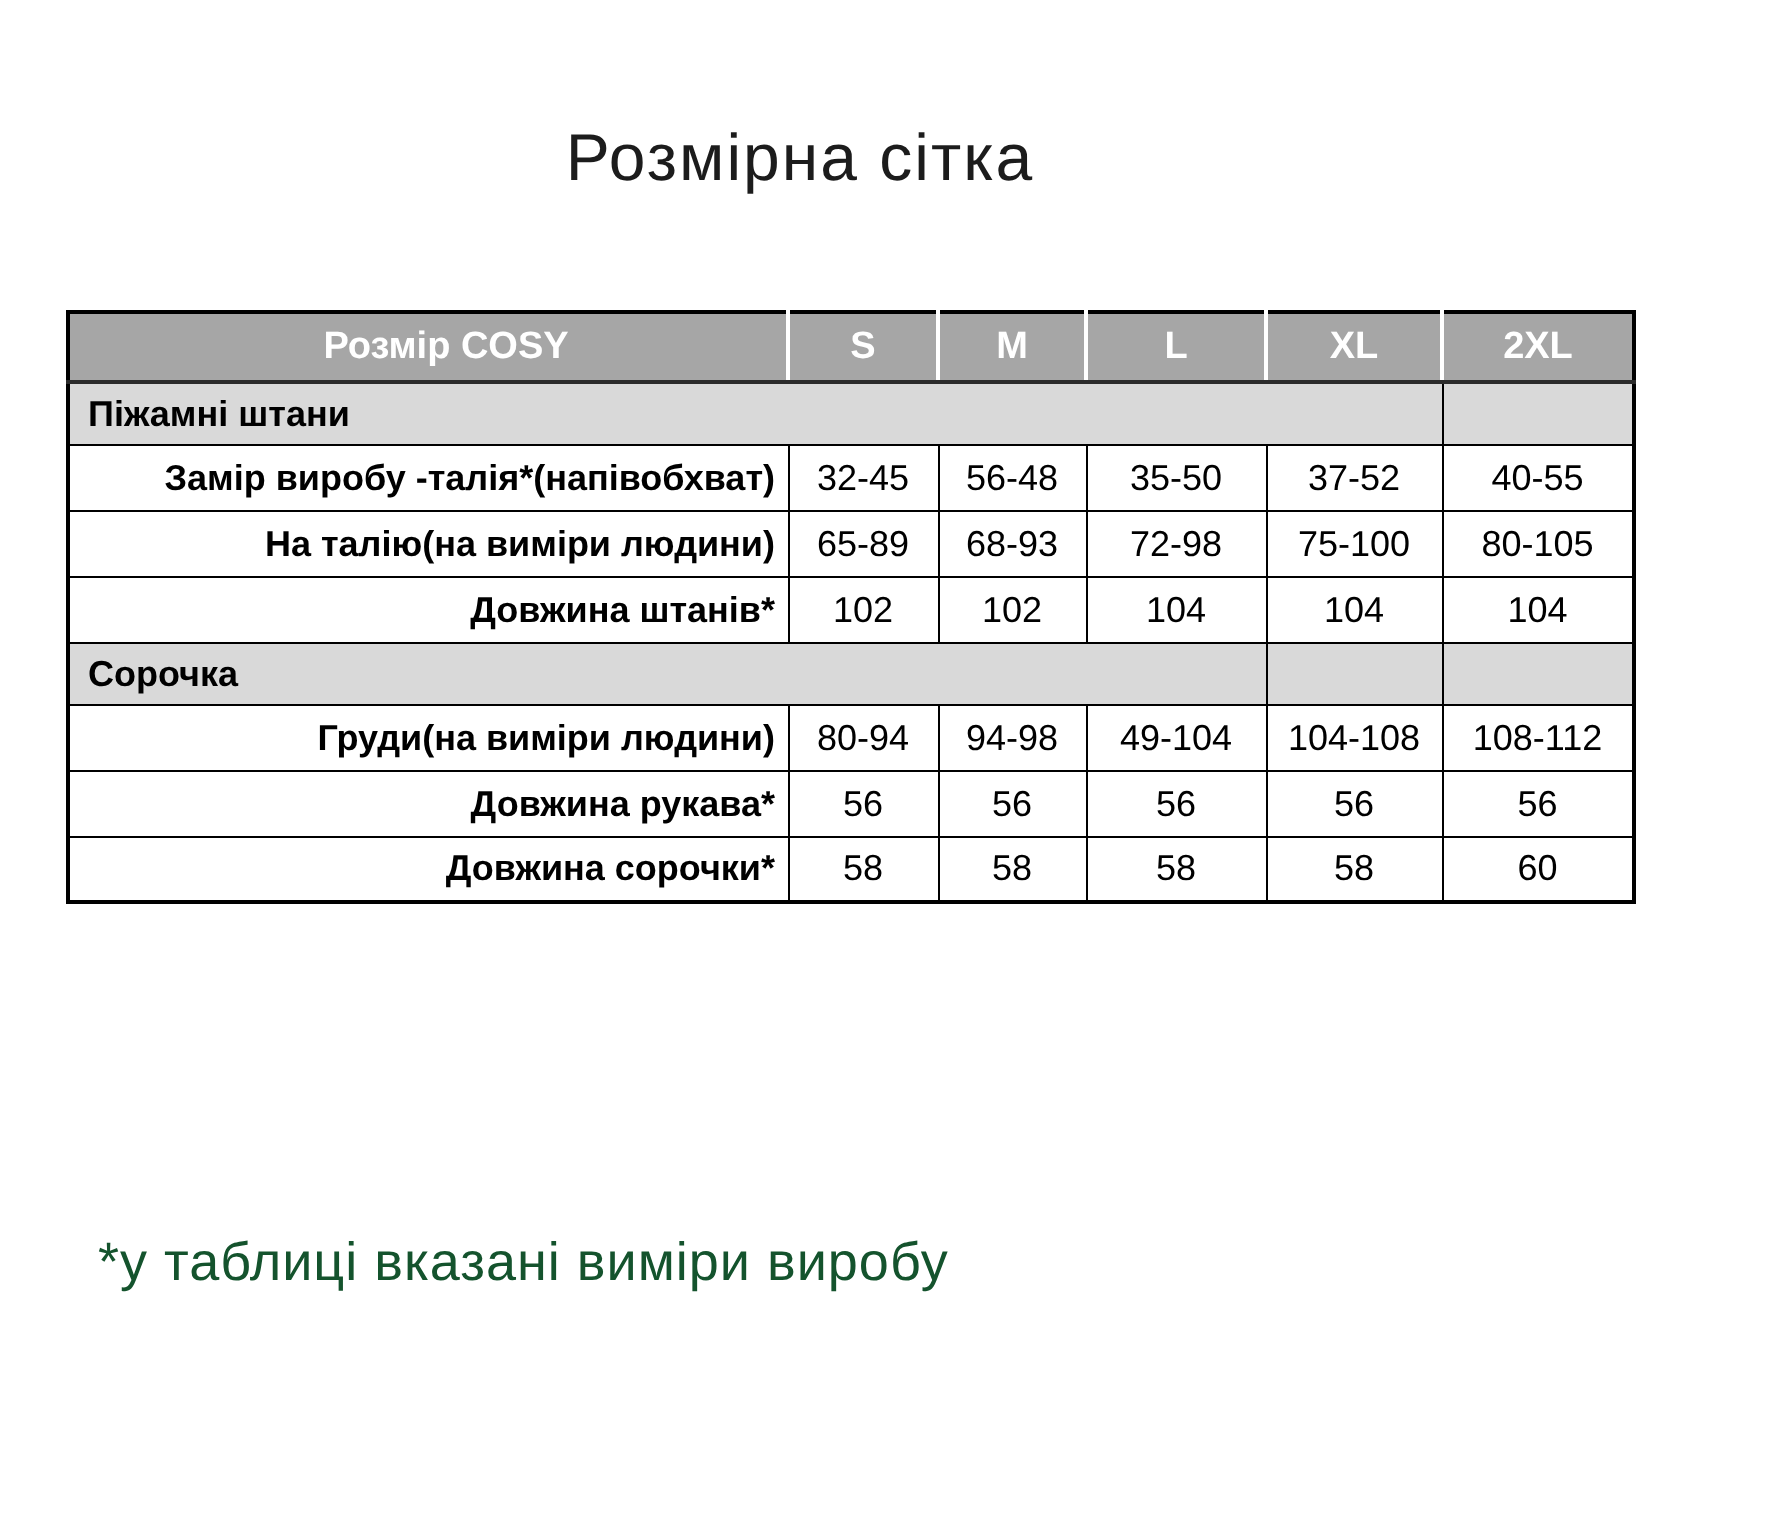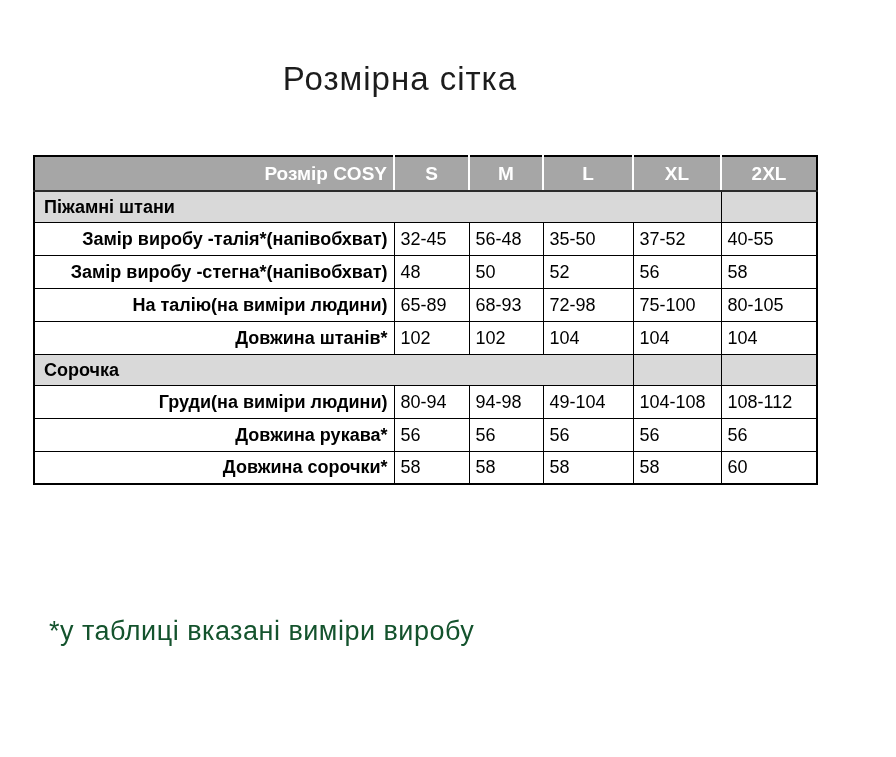--- a/index.html
+++ b/index.html
@@ -29,23 +29,23 @@
     padding:0 6px;white-space:nowrap;overflow:hidden;
     font-size:18px;line-height:1;box-sizing:border-box;
   }
   .size-table thead th{
     background:var(--header-bg);color:var(--header-text);
     font-weight:700;height:35px;font-size:19px;
     border-right:2px solid #ffffff;
     border-bottom:2px solid #2b2b2b;
   }
   .size-table thead th:last-child{border-right:2px solid var(--border);}
-  .size-table thead th.col-label{text-align:right;padding-left:24px;}
+  .size-table thead th.col-label{text-align:center;padding-left:24px;}
   .size-table thead th.col-size{text-align:center;}
-  .size-table td{height:33px;color:var(--text);}
+  .size-table td{height:33px;text-align:center;color:var(--text);}
   .size-table td.row-label{text-align:right;padding-left:9px;font-weight:bold;}
   .size-table tr.section-row td{
     background:var(--section-bg);font-weight:700;height:31px;margin-left:18px;
   }
   .size-table tr.section-row td.section-title{
     text-align:left;padding-left:9px;
   }
   .footnote{
     position:absolute;left:49px;top:616px;
     font-size:27px;font-weight:300;color:#14532d;letter-spacing:0.5px;
@@ -80,28 +80,20 @@
         <td class="section-title" colspan="5">Піжамні штани</td>
         <td></td>
       </tr>
       <tr>
         <td class="row-label">Замір виробу -талія*(напівобхват)</td>
         <td>32-45</td>
         <td>56-48</td>
         <td>35-50</td>
         <td>37-52</td>
         <td>40-55</td>
-      </tr>
-      <tr>
-        <td class="row-label">Замір виробу -стегна*(напівобхват)</td>
-        <td>48</td>
-        <td>50</td>
-        <td>52</td>
-        <td>56</td>
-        <td>58</td>
       </tr>
       <tr>
         <td class="row-label">На талію(на виміри людини)</td>
         <td>65-89</td>
         <td>68-93</td>
         <td>72-98</td>
         <td>75-100</td>
         <td>80-105</td>
       </tr>
       <tr>

